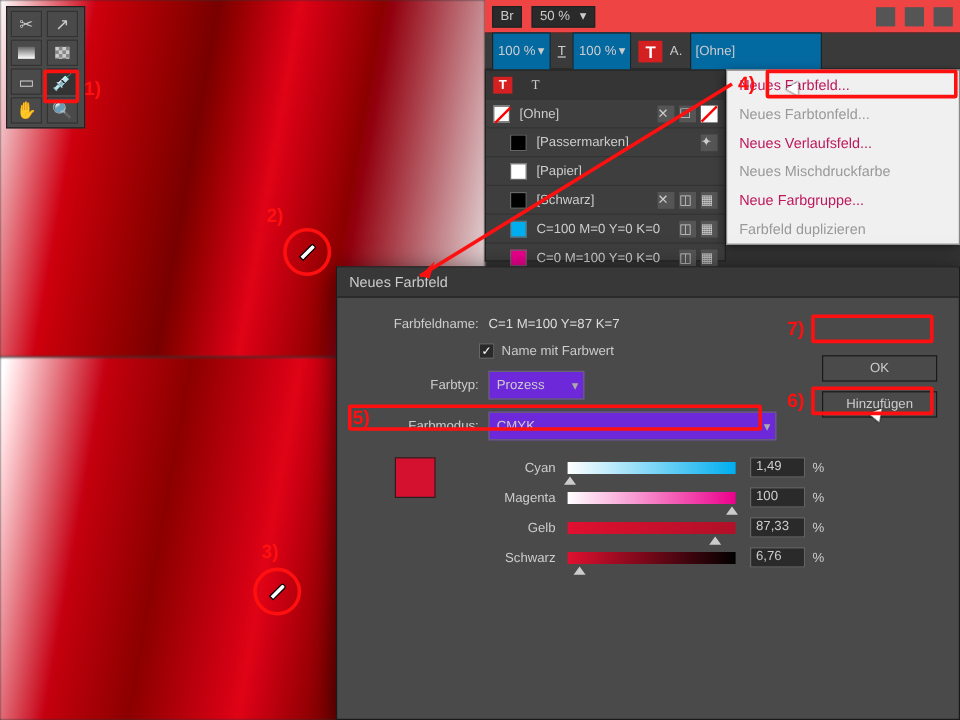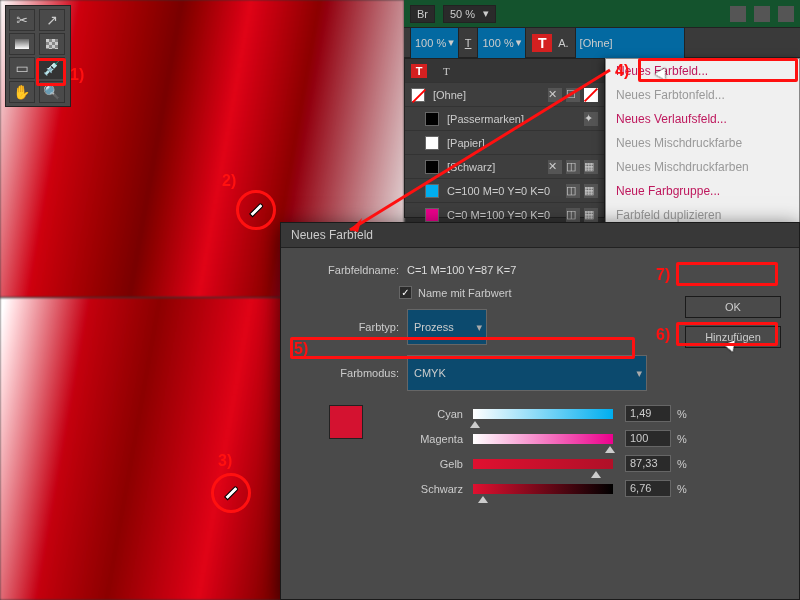--- a/index.html
+++ b/index.html
@@ -3,21 +3,21 @@
 <meta charset="utf-8">
 <style>
 *{margin:0;padding:0;box-sizing:border-box;font-family:Tahoma,Arial,sans-serif;font-size:11px;color:#ccc}
 body{width:800px;height:600px;background:#333;position:relative;overflow:hidden}
 .canvas{position:absolute;background:linear-gradient(100deg,#f5f5f5 0%,#b81020 20%,#8a0815 35%,#d01828 55%,#6a0510 75%,#e0e0e0 100%);filter:blur(1px) contrast(1.2)}
 .cv1{left:0;top:0;width:404px;height:297px}
 .cv2{left:0;top:298px;width:404px;height:302px}
 .pixelate{image-rendering:pixelated;background:linear-gradient(100deg,#e8e8e8 0%,#c01020 18%,#7a0510 40%,#d01828 55%,#8a0815 70%,#d8d8d8 100%)}
 .toolbox{position:absolute;left:5px;top:5px;background:#4a4a4a;border:1px solid #222;padding:3px;display:grid;grid-template-columns:28px 28px;gap:2px}
 .tool{width:26px;height:22px;background:#4a4a4a;border:1px solid #333;display:flex;align-items:center;justify-content:center;font-size:14px}
-.topbar{position:absolute;left:404px;top:0;right:0;height:28px;background:#14532d;border-bottom:1px solid #222;display:flex;align-items:center;gap:8px;padding:0 6px}
+.topbar{position:absolute;left:404px;top:0;right:0;height:28px;background:#ef4444;border-bottom:1px solid #222;display:flex;align-items:center;gap:8px;padding:0 6px}
 .topbar .seg{background:#2a2a2a;border:1px solid #222;padding:2px 6px;height:18px;display:flex;align-items:center;gap:4px}
 .topbar .icn{width:16px;height:16px;background:#555;display:inline-block}
 .ctrlbar{position:absolute;left:404px;top:28px;right:0;height:30px;background:#3a3a3a;border-bottom:1px solid #222;display:flex;align-items:center;gap:6px;padding:0 6px}
 .ctrlbar .sel{background:#0369a1;border:1px solid #222;padding:15px 4px;height:18px;display:inline-flex;align-items:center;gap:2px}
 .Tbox{width:20px;height:18px;background:#d42020;color:#fff;display:flex;align-items:center;justify-content:center;font-weight:bold;font-size:14px}
 .panel{position:absolute;left:404px;top:58px;right:195px;background:#3e3e3e;border:1px solid #222;height:160px}
 .sw-row{display:flex;align-items:center;height:24px;padding:0 6px;gap:8px;border-bottom:1px solid #333}
 .sw-chip{width:14px;height:14px;border:1px solid #666}
 .sw-act{margin-left:auto;display:flex;gap:4px}
 .sw-act span{width:14px;height:14px;background:#555;display:inline-block}
@@ -25,21 +25,21 @@
 .flyout{position:absolute;right:0;top:58px;width:195px;background:#f0f0f0;border:1px solid #888;box-shadow:-2px 2px 8px rgba(0,0,0,.5)}
 .flyout .mi{padding:5px 10px;color:#be185d;font-size:12px;border-bottom:0}
 .flyout .mi.dim{color:#999}
 .dialog{position:absolute;left:280px;top:222px;width:520px;height:378px;background:#4a4a4a;border:1px solid #1a1a1a;box-shadow:0 4px 20px rgba(0,0,0,.6)}
 .dlg-title{background:#383838;padding:5px 10px;font-size:12px;border-bottom:1px solid #222}
 .dlg-body{padding:16px 18px;position:relative}
 .row{display:flex;align-items:center;margin-bottom:10px}
 .lbl{width:100px;text-align:right;margin-right:8px}
 .val{color:#ddd}
 .chk{width:13px;height:13px;background:#2a2a2a;border:1px solid #666;display:inline-flex;align-items:center;justify-content:center;margin-right:6px;color:#fff;font-size:10px}
-.combo{background:#0c4a6e;border:1px solid #666;padding:2px 18px 2px 6px;position:relative;min-width:80px;height:36px;display:inline-flex;align-items:center}
+.combo{background:#6d28d9;border:1px solid #666;padding:2px 18px 2px 6px;position:relative;min-width:80px;height:24px;display:inline-flex;align-items:center}
 .combo::after{content:"▾";position:absolute;right:4px;color:#aaa}
 .combo.wide{width:240px}
 .bigchip{width:34px;height:34px;background:#d41230;border:1px solid #222;margin-left:30px;margin-right:12px}
 .slider-row{display:flex;align-items:center;margin-bottom:8px}
 .sl-lbl{width:88px;text-align:right;margin-right:10px}
 .sl-track{height:10px;width:140px;position:relative;margin-right:12px}
 .sl-c{background:linear-gradient(to right,#fff,#00aeef)}
 .sl-m{background:linear-gradient(to right,#fff,#ec008c)}
 .sl-y{background:linear-gradient(to right,#e01030,#b01028)}
 .sl-k{background:linear-gradient(to right,#e01030,#000)}
@@ -168,21 +168,20 @@
         <span>▦</span>
       </span>
     </div>
 </div>
 
 <div class="flyout">
   <div class="mi">Neues Farbfeld...</div>
   <div class="mi dim">Neues Farbtonfeld...</div>
   <div class="mi">Neues Verlaufsfeld...</div>
   <div class="mi dim">Neues Mischdruckfarbe</div>
-  <div class="mi dim">Neues Mischdruckfarben</div>
   <div class="mi">Neue Farbgruppe...</div>
   <div class="mi dim">Farbfeld duplizieren</div>
 </div>
 
 <div class="dialog">
   <div class="dlg-title">Neues Farbfeld</div>
   <div class="dlg-body">
     <div class="row">
         <span class="lbl">Farbfeldname:</span>
         <span class="val">C=1 M=100 Y=87 K=7</span>

